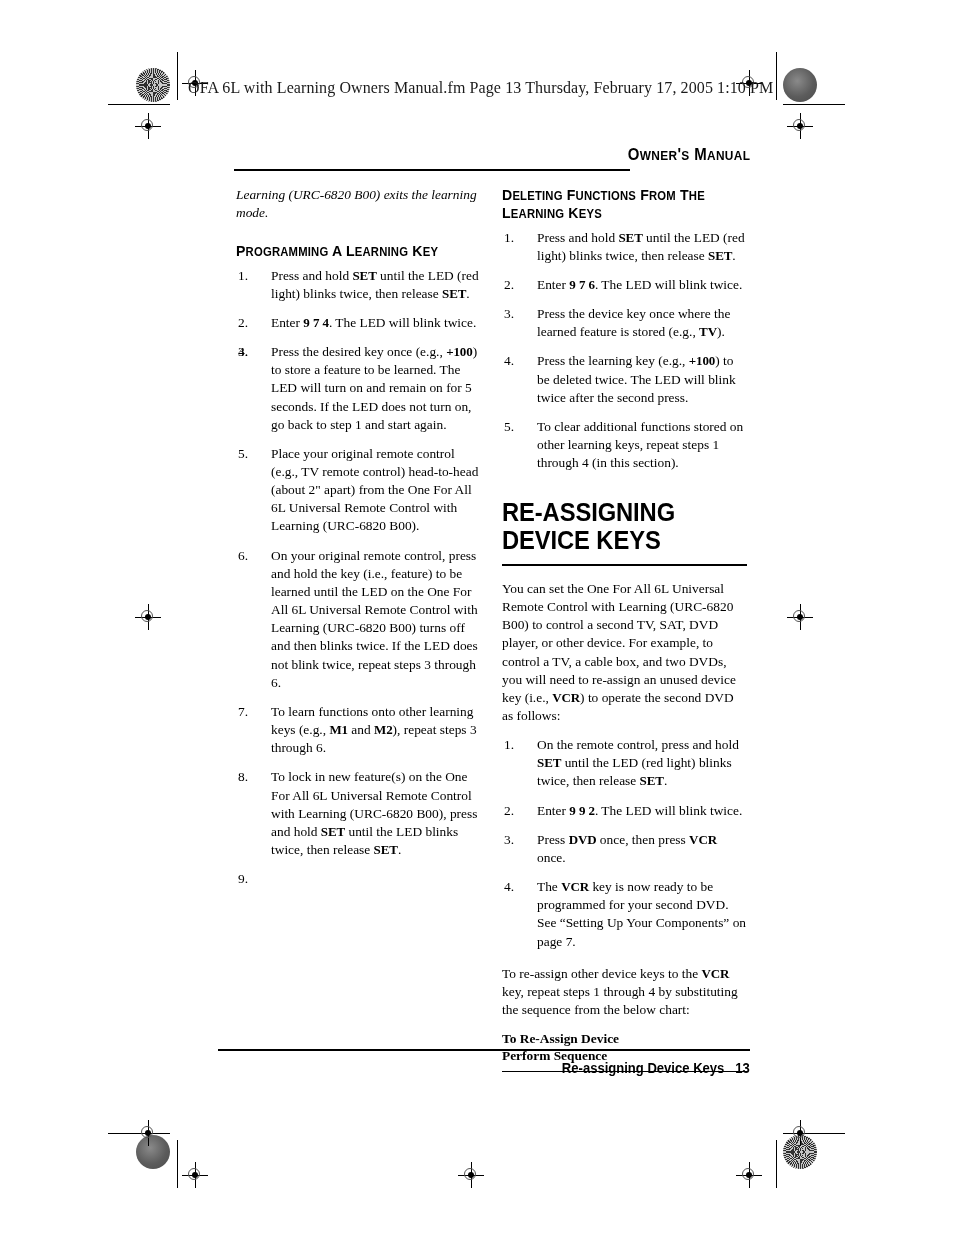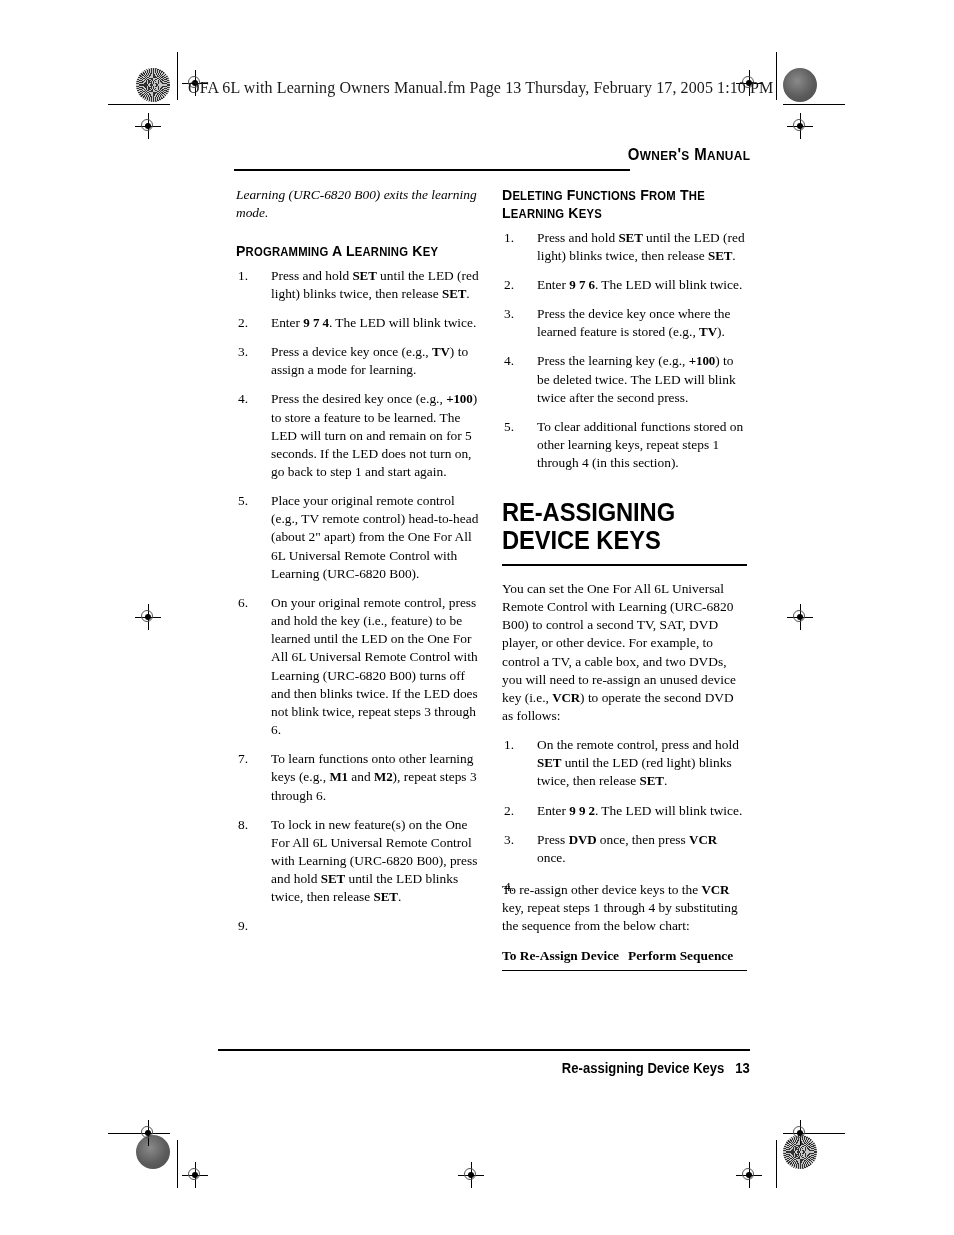--- a/index.html
+++ b/index.html
@@ -178,20 +178,21 @@
   }
 
   
   .chart-block {
     margin-top: 14px;
   }
   .chart-head-row {
     display: flex;
     font-weight: bold;
     line-height: 1.28;
+    flex-direction: column;
   }
   .chart-head-row .c1 { width: 126px; }
   .chart-head-row .c2 { flex: 1; }
   .chart-rule {
     width: 245px;
     height: 1.6px;
     background: #000;
     margin-top: 6px;
   }
 
@@ -308,21 +309,21 @@
 
   <div class="head-rule"></div>
   <div class="owners-manual"><span>O</span><span class="sc">W</span><span class="sc">N</span><span class="sc">E</span><span class="sc">R</span><span>'</span><span class="sc">S</span> <span>M</span><span class="sc">A</span><span class="sc">N</span><span class="sc">U</span><span class="sc">A</span><span class="sc">L</span></div>
 
   <div class="col col-left">
     <p class="intro-italic">Learning (URC-6820 B00) exits the learning mode.</p>
     <h2 class="subhead"><span>P</span><span class="sc">R</span><span class="sc">O</span><span class="sc">G</span><span class="sc">R</span><span class="sc">A</span><span class="sc">M</span><span class="sc">M</span><span class="sc">I</span><span class="sc">N</span><span class="sc">G</span> <span>A</span> <span>L</span><span class="sc">E</span><span class="sc">A</span><span class="sc">R</span><span class="sc">N</span><span class="sc">I</span><span class="sc">N</span><span class="sc">G</span> <span>K</span><span class="sc">E</span><span class="sc">Y</span></h2>
     <ol class="steps">
         <li><span class="num">1.</span><span>Press and hold <span class="key">SET</span> until the LED (red light) blinks twice, then release <span class="key">SET</span>.</span></li>
         <li><span class="num">2.</span><span>Enter <span class="key">9 7 4</span>. The LED will blink twice.</span></li>
-        <li><span class="num">3.</span><span>Press a device key once (e.g., <span class="key">TV</span>) to assign a mode for learning.</span></li>
+        <li><span class="num">3.</span></li>
         <li><span class="num">4.</span><span>Press the desired key once (e.g., <span class="key">+100</span>) to store a feature to be learned. The LED will turn on and remain on for 5 seconds. If the LED does not turn on, go back to step 1 and start again.</span></li>
         <li><span class="num">5.</span><span>Place your original remote control (e.g., TV remote control) head-to-head (about 2" apart) from the One For All 6L Universal Remote Control with Learning (URC-6820 B00).</span></li>
         <li><span class="num">6.</span><span>On your original remote control, press and hold the key (i.e., feature) to be learned until the LED on the One For All 6L Universal Remote Control with Learning (URC-6820 B00) turns off and then blinks twice. If the LED does not blink twice, repeat steps 3 through 6.</span></li>
         <li><span class="num">7.</span><span>To learn functions onto other learning keys (e.g., <span class="key">M1</span> and <span class="key">M2</span>), repeat steps 3 through 6.</span></li>
         <li><span class="num">8.</span><span>To lock in new feature(s) on the One For All 6L Universal Remote Control with Learning (URC-6820 B00), press and hold <span class="key">SET</span> until the LED blinks twice, then release <span class="key">SET</span>.</span></li>
         <li><span class="num">9.</span></li>
       </ol>
   </div>
 
   <div class="col col-right">
@@ -337,21 +338,21 @@
 
     <h1 class="mainhead">RE-ASSIGNING DEVICE KEYS</h1>
     <div class="mainhead-rule"></div>
 
     <p class="body">You can set the One For All 6L Universal Remote Control with Learning (URC-6820 B00) to control a second TV, SAT, DVD player, or other device. For example, to control a TV, a cable box, and two DVDs, you will need to re-assign an unused device key (i.e., <span class="key">VCR</span>) to operate the second DVD as follows:</p>
 
     <ol class="steps">
         <li><span class="num">1.</span><span>On the remote control, press and hold <span class="key">SET</span> until the LED (red light) blinks twice, then release <span class="key">SET</span>.</span></li>
         <li><span class="num">2.</span><span>Enter <span class="key">9 9 2</span>. The LED will blink twice.</span></li>
         <li><span class="num">3.</span><span>Press <span class="key">DVD</span> once, then press <span class="key">VCR</span> once.</span></li>
-        <li><span class="num">4.</span></li>
+        <li><span class="num">4.</span><span>The <span class="key">VCR</span> key is now ready to be programmed for your second DVD. See “Setting Up Your Components” on page 7.</span></li>
       </ol>
 
     <div class="chart-block">
       <p class="body">To re-assign other device keys to the <span class="key">VCR</span> key, repeat steps 1 through 4 by substituting the sequence from the below chart:</p>
       <div class="chart-head-row">
         <div class="c1">To Re-Assign Device</div>
         <div class="c2">Perform Sequence</div>
       </div>
       <div class="chart-rule"></div>
     </div>

